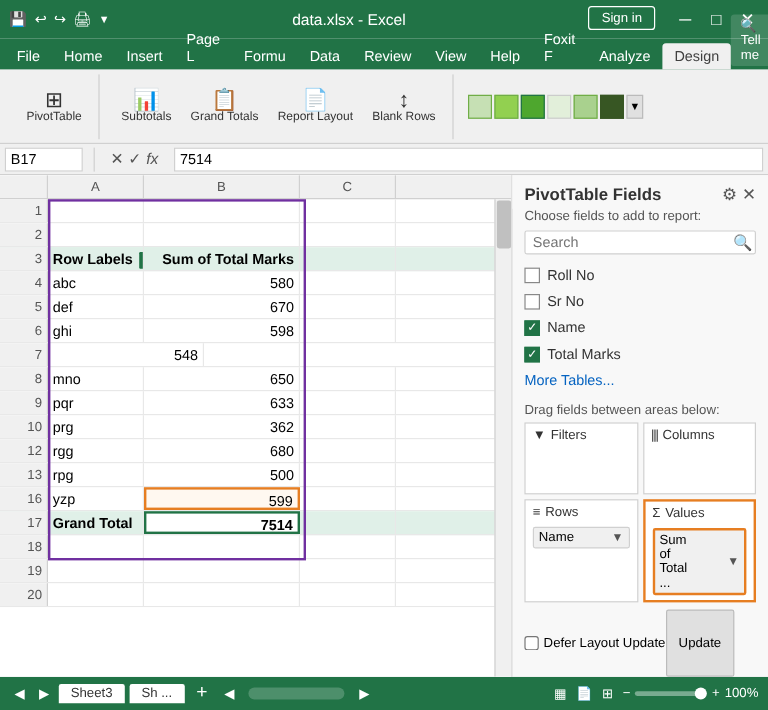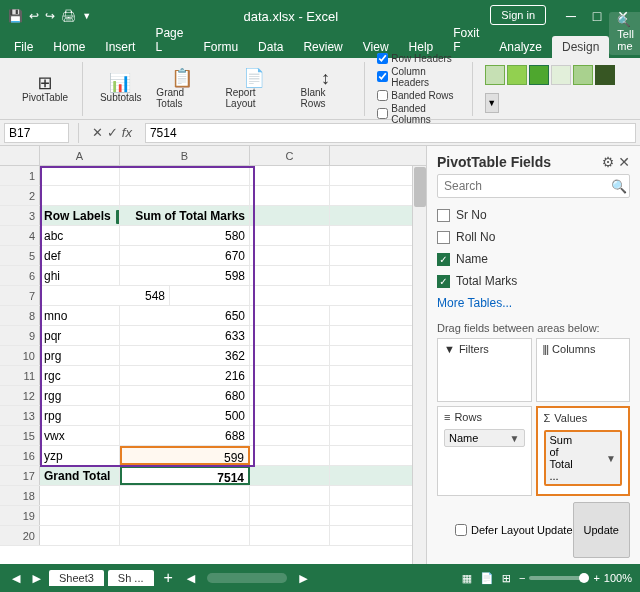--- a/index.html
+++ b/index.html
@@ -288,21 +288,21 @@
       font-size: 11px;
       margin-bottom: 2px;
       border-radius: 2px;
     }
     .drag-area-tag.orange { border: 2px solid #e67e22; gap: 23px; }
     .drag-area-tag-arrow { font-size: 10px; color: #555; cursor: pointer; }
 
     .defer-section {
       display: flex;
       align-items: center;
-      justify-content: flex-end;
+      justify-content: flex-start;
       padding: 6px 10px;
       margin-top: auto;
     }
     .defer-checkbox { display: flex; align-items: center; gap: 4px; font-size: 11px; }
     .defer-checkbox input { width: 12px; height: 12px; }
     .update-btn {
       padding: 21px 10px;
       background: #e0e0e0;
       border: 1px solid #bbb;
       font-size: 11px;
@@ -427,28 +427,20 @@
     </div>
     <div class="ribbon-btn">
       <span class="ribbon-icon">📄</span>
       <span style="font-size:10px;">Report Layout</span>
     </div>
     <div class="ribbon-btn">
       <span class="ribbon-icon">↕</span>
       <span style="font-size:10px;">Blank Rows</span>
     </div>
   </div>
-  <div class="ribbon-group">
-    <div style="display:flex; flex-direction:column; gap:2px; font-size:10px; color:#333;">
-      <label style="display:flex;align-items:center;gap:3px;cursor:pointer;"><input type="checkbox" checked="" style="width: 11px; height: 11px;"> Row Headers</label>
-      <label style="display:flex;align-items:center;gap:3px;cursor:pointer;"><input type="checkbox" checked="" style="width: 11px; height: 11px;"> Column Headers</label>
-      <label style="display:flex;align-items:center;gap:3px;cursor:pointer;"><input type="checkbox" style="width: 11px; height: 11px;"> Banded Rows</label>
-      <label style="display:flex;align-items:center;gap:3px;cursor:pointer;"><input type="checkbox" style="width: 11px; height: 11px;"> Banded Columns</label>
-    </div>
-  </div>
   <div class="ribbon-group" style="gap:2px; flex-wrap:wrap; max-width:180px; overflow:hidden;">
     <div style="width:20px;height:20px;background:#c6e0b4;border:1px solid #70ad47;cursor:pointer;"></div>
     <div style="width:20px;height:20px;background:#92d050;border:1px solid #70ad47;cursor:pointer;"></div>
     <div style="width:20px;height:20px;background:#4ea72e;border:1px solid #217346;cursor:pointer;"></div>
     <div style="width:20px;height:20px;background:#e2efda;border:1px solid #ccc;cursor:pointer;"></div>
     <div style="width:20px;height:20px;background:#a9d18e;border:1px solid #70ad47;cursor:pointer;"></div>
     <div style="width:20px;height:20px;background:#375623;border:1px solid #375623;cursor:pointer;"></div>
     <div style="width:14px;height:20px;background:#e0e0e0;border:1px solid #bbb;display:flex;align-items:center;justify-content:center;font-size:9px;cursor:pointer;">▼</div>
   </div>
 </div>
@@ -533,41 +525,29 @@
           <div class="cell cell-b cell-right">633</div>
           <div class="cell"></div>
         </div>
       <div class="grid-row">
           <div class="row-num">10</div>
           <div class="cell">prg</div>
           <div class="cell cell-b cell-right">362</div>
           <div class="cell"></div>
         </div>
       <div class="grid-row">
-          <div class="row-num">11</div>
-          <div class="cell">rgc</div>
-          <div class="cell cell-b cell-right">216</div>
-          <div class="cell"></div>
-        </div>
-      <div class="grid-row">
           <div class="row-num">12</div>
           <div class="cell">rgg</div>
           <div class="cell cell-b cell-right">680</div>
           <div class="cell"></div>
         </div>
       <div class="grid-row">
           <div class="row-num">13</div>
           <div class="cell">rpg</div>
           <div class="cell cell-b cell-right">500</div>
-          <div class="cell"></div>
-        </div>
-      <div class="grid-row">
-          <div class="row-num">15</div>
-          <div class="cell">vwx</div>
-          <div class="cell cell-b cell-right">688</div>
           <div class="cell"></div>
         </div>
       <div class="grid-row">
           <div class="row-num">16</div>
           <div class="cell">yzp</div>
           <div class="cell cell-b cell-right" style="border: 2px solid #e67e22; background:#fff8f0;">599</div>
           <div class="cell"></div>
         </div>
 
       <div class="grid-row grand-total-row" style="background:#e0f0e8;">
@@ -606,34 +586,35 @@
 
   <div class="pivot-panel">
     <div class="pivot-panel-header">
       <span class="pivot-panel-title">PivotTable Fields</span>
       <div class="pivot-panel-icons">
         <span style="cursor:pointer; font-size:14px; color:#555;">⚙</span>
         <span style="cursor:pointer; font-size:14px; color:#555;">✕</span>
       </div>
     </div>
 
+    <div class="pivot-subtitle">Choose fields to add to report:</div>
 
     <div class="pivot-search">
       <input type="text" style="flex: 1 1 0%; border: none; outline: none; padding: 2px 6px; font-size: 12px;" placeholder="Search">
       <span class="pivot-search-icon">🔍</span>
     </div>
 
     <div class="pivot-fields">
       <div class="pivot-field">
         <div class="pivot-checkbox"></div>
-        <span>Sr No</span>
+        <span>Roll No</span>
       </div>
       <div class="pivot-field">
         <div class="pivot-checkbox"></div>
-        <span>Roll No</span>
+        <span>Sr No</span>
       </div>
       <div class="pivot-field">
         <div class="pivot-checkbox checked">✓</div>
         <span>Name</span>
       </div>
       <div class="pivot-field">
         <div class="pivot-checkbox checked">✓</div>
         <span>Total Marks</span>
       </div>
     </div>

